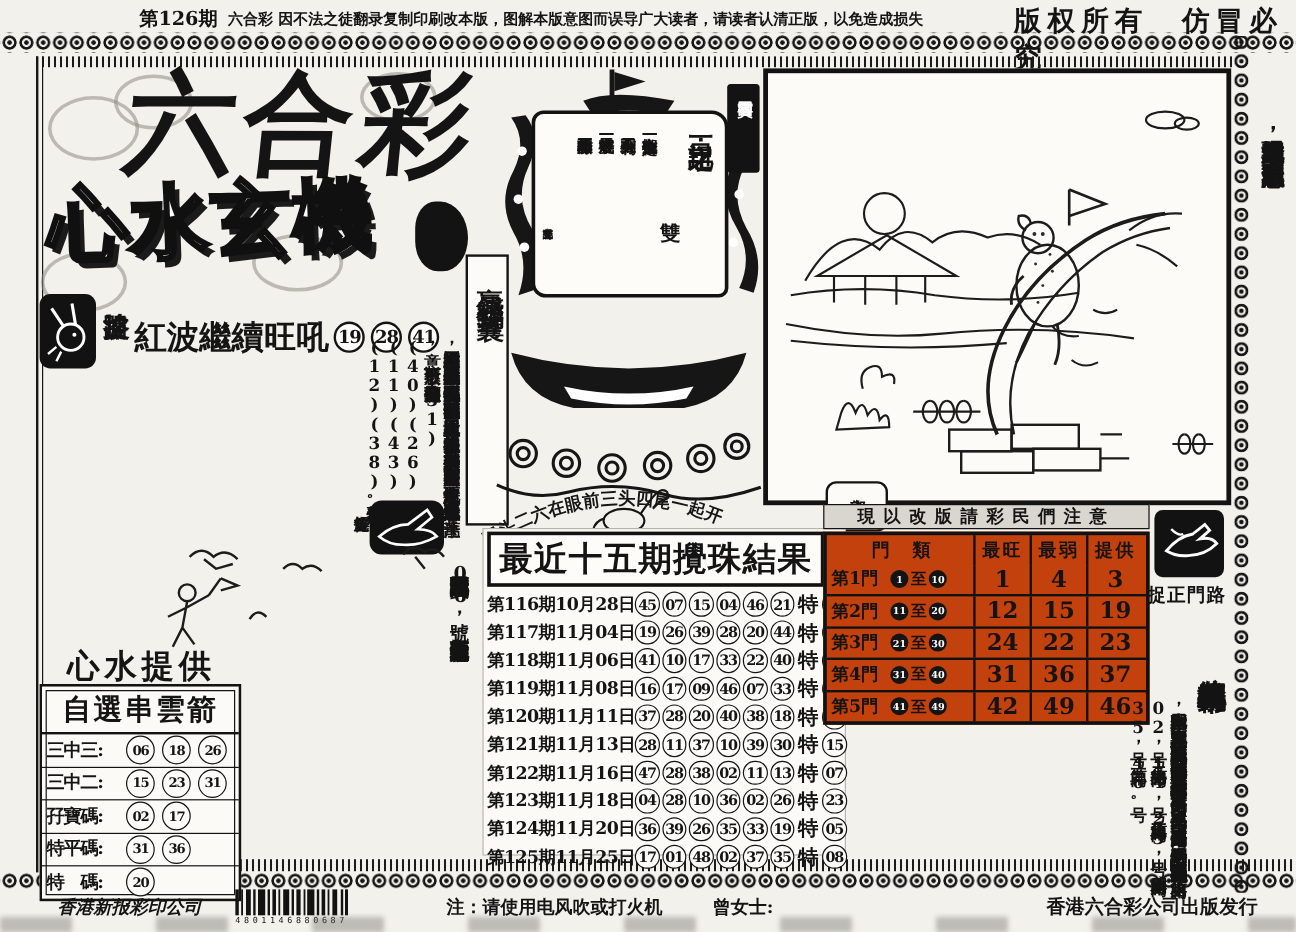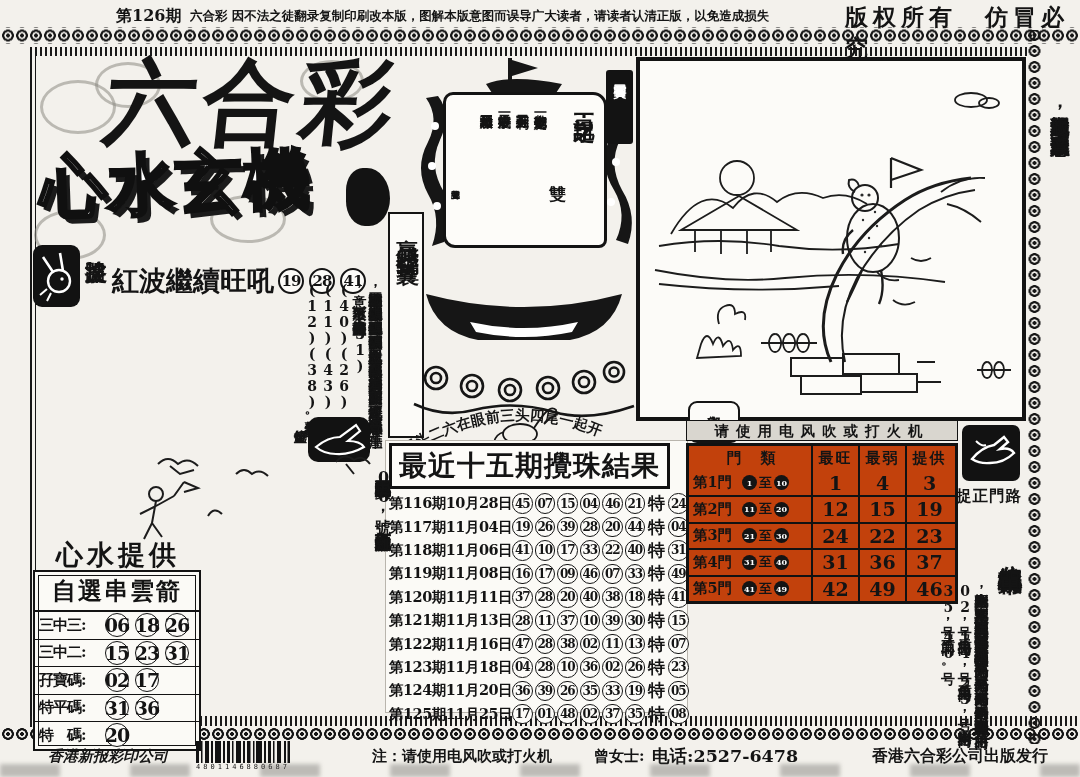--- a/index.html
+++ b/index.html
@@ -56,21 +56,21 @@
   .gto{font-size:13px;font-weight:bold;}
   .gnum{width:47px;font-size:19px;font-weight:900;}
   .ghead{font-size:15px;font-weight:900;letter-spacing:2px;}
   
   #picks-box{border:2.5px solid #131313;background:#fbfaf6;box-shadow:inset 0 0 0 3px #fbfaf6,inset 0 0 0 4px #131313;}
   #picks-title{font-size:24px;font-weight:900;letter-spacing:2px;text-align:center;
                border-bottom:2px solid #131313;padding:3px 0;}
   .prow{display:flex;align-items:center;height:26.5px;border-bottom:1.5px solid #131313;padding:0 4px;}
   .prow:last-child{border-bottom:none;}
   .plabel{font-size:15px;font-weight:900;width:60px;white-space:nowrap;letter-spacing:-1px;}
-  .pnum{width:24px;height:24px;font-size:19px;margin-left:6px;letter-spacing:-1px;}
+  .pnum{width:24px;height:24px;font-size:11px;margin-left:6px;letter-spacing:-1px;}
   
   .ftxt{font-size:15px;white-space:nowrap;}
   svg{display:block;}
 </style>
 </head>
 <body>
 
 <div id="page">
 
   <div class="abs" style="left:100px;top:6px;font-size:16px;font-weight:700;margin-left:16px;">第126期</div>
@@ -225,21 +225,21 @@
       <path d="M142 46 q8 -12 12 -16 q6 -6 10 -2 q2 6 -6 8 l-6 6"></path>
       <path d="M115 60 l-3 16 M124 61 l0 16 M133 61 l2 15 M140 58 l6 13"></path>
       <path d="M112 50 q-8 2 -10 10"></path>
     </g>
   </svg>
 
   <div class="abs" style="left:688px;top:401px;width:48px;height:38px;border:2px solid #141414;border-radius:9px;background:#fcfbf8;display:flex;justify-content:center;">
     <span class="vtext" style="font-size:13.5px;font-weight:900;height:34px;line-height:17px;margin-top:2px;">內部心水</span>
   </div>
 
-  <div class="abs" style="left:385px;top:440px;width:303px;height:273px;background:#fbfaf6;border:1px solid #b9b5ad;padding:2px 0 0 3px;box-sizing:border-box;">
+  <div class="abs" style="left:402px;top:440px;width:303px;height:273px;background:#fbfaf6;border:1px solid #b9b5ad;padding:2px 0 0 3px;box-sizing:border-box;">
     <div id="results-title">最近十五期攪珠結果</div>
     <div id="results-rows" style="margin-top:3px;">
         <div class="rrow">
           <span class="rperiod">第116期10月28日</span>
           <span class="circle num">45</span>
           <span class="circle num">07</span>
           <span class="circle num">15</span>
           <span class="circle num">04</span>
           <span class="circle num">46</span>
           <span class="circle num">21</span>
@@ -342,21 +342,21 @@
           <span class="circle num">02</span>
           <span class="circle num">37</span>
           <span class="circle num">35</span>
           <span class="sp-label">特</span>
           <span class="circle num">08</span>
         </div>
       </div>
   </div>
 
   <div class="abs" style="left:686px;top:420px;width:272px;">
-    <div id="gate-title">请使用电风吹或打火机</div>
+    <div id="gate-title">現以改版請彩民們注意</div>
     <div id="gate-box" style="margin-top:2px;">
       <div class="grow">
         <span class="gcell gclass ghead" style="justify-content:center;">門　類</span>
         <span class="gcell gnum ghead">最旺</span>
         <span class="gcell gnum ghead">最弱</span>
         <span class="gcell gnum ghead">提供</span>
       </div>
       <div id="gate-rows">
           <div class="grow">
             <span class="gcell gclass">
@@ -506,19 +506,18 @@
         <rect x="77" y="0" width="1.5" height="22"></rect>
           <rect x="81" y="0" width="4" height="22"></rect>
           <rect x="88" y="0" width="2" height="22"></rect>
           <rect x="91.5" y="0" width="2.5" height="22"></rect>
       </g>
     </svg>
     <div style="font-size:7px;letter-spacing:3px;text-align:center;font-family:'DejaVu Sans Mono','Liberation Mono',monospace;">4801146880687</div>
   </div>
   <div class="abs ftxt" style="left:372px;top:747px;font-weight:700;">注：请使用电风吹或打火机</div>
   <div class="abs ftxt" style="left:594px;top:747px;font-weight:700;">曾女士:</div>
-  <div class="abs" style="left:652px;top:744px;font-size:17.5px;font-weight:700;white-space:nowrap;">电话:2527-6478</div>
   <div class="abs" style="left:788px;top:780px;font-size:17.5px;font-weight:700;white-space:nowrap;">2855-5111</div>
   <div class="abs" style="left:872px;top:746px;font-size:16px;font-weight:900;white-space:nowrap;">香港六合彩公司出版发行</div>
 
   <div class="abs" style="left:0;top:764px;width:1080px;height:13px;background:repeating-linear-gradient(90deg,rgba(90,88,84,.35) 0 60px,rgba(0,0,0,0) 60px 130px);filter:blur(2px);"></div>
 
 </div>
 
 </body></html>

